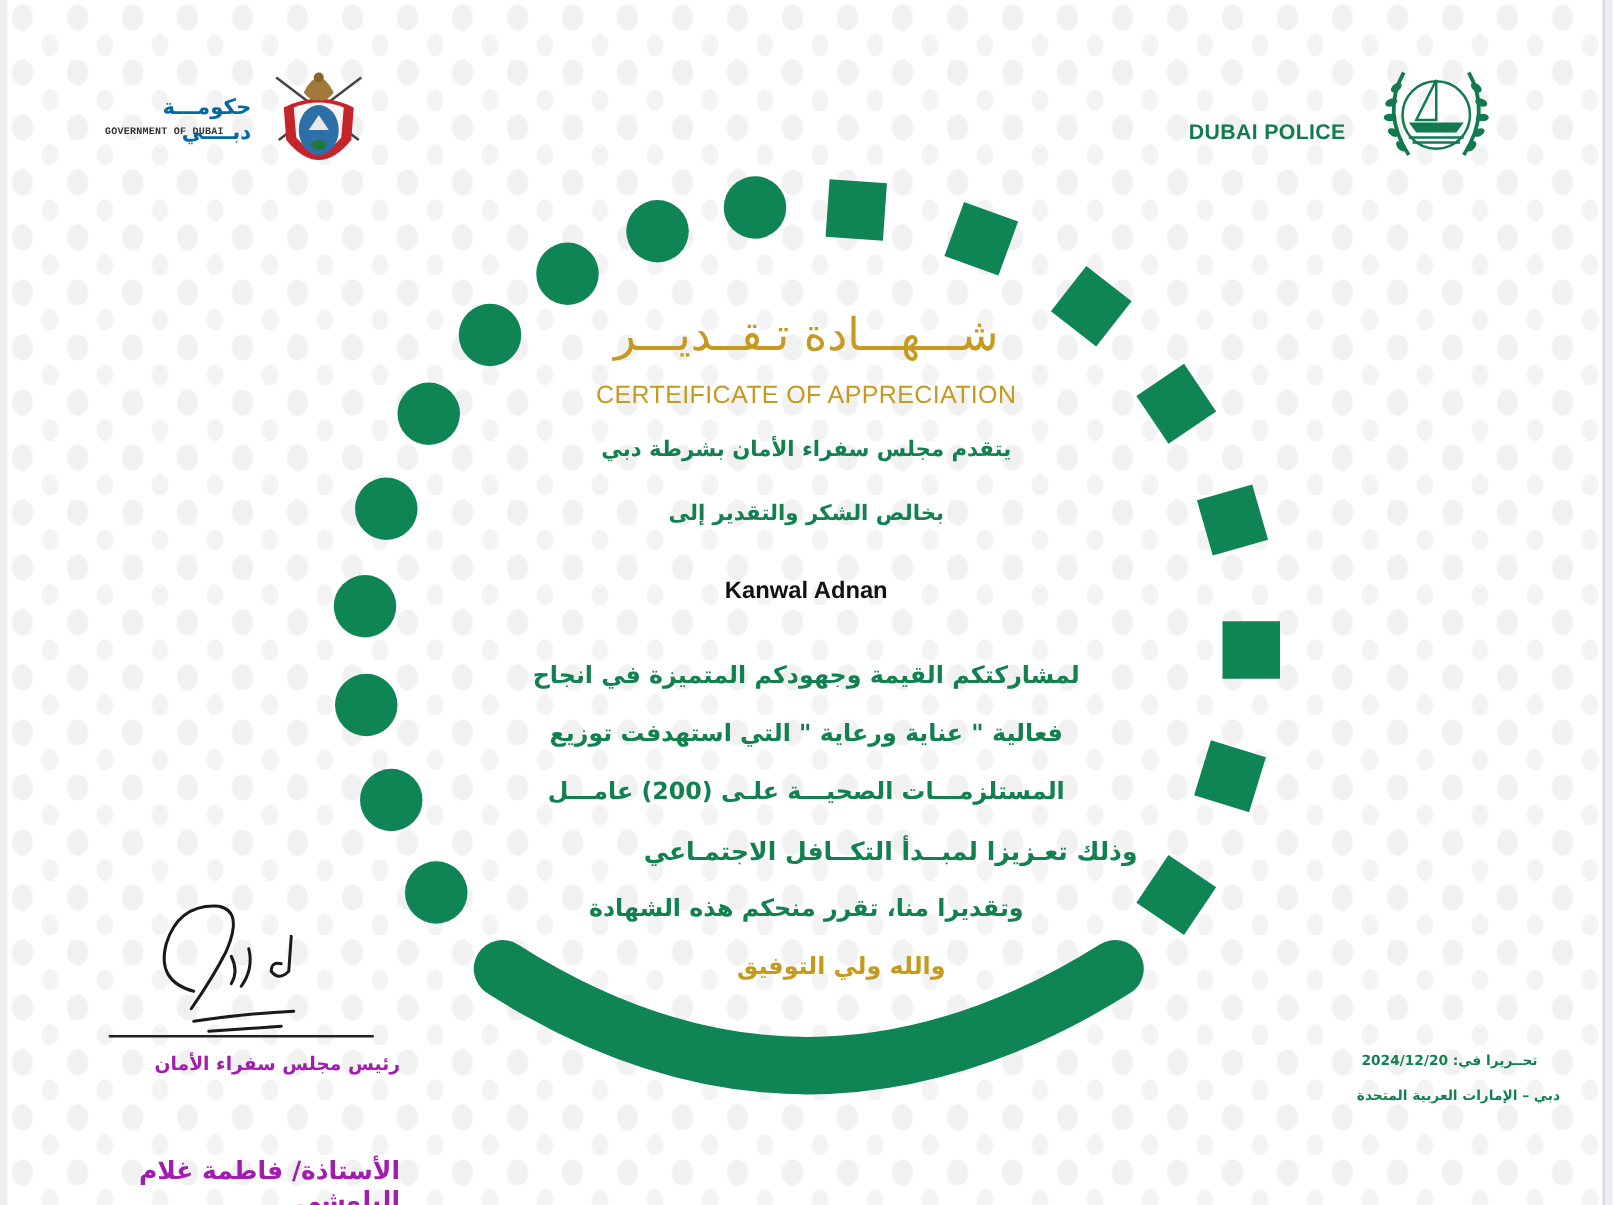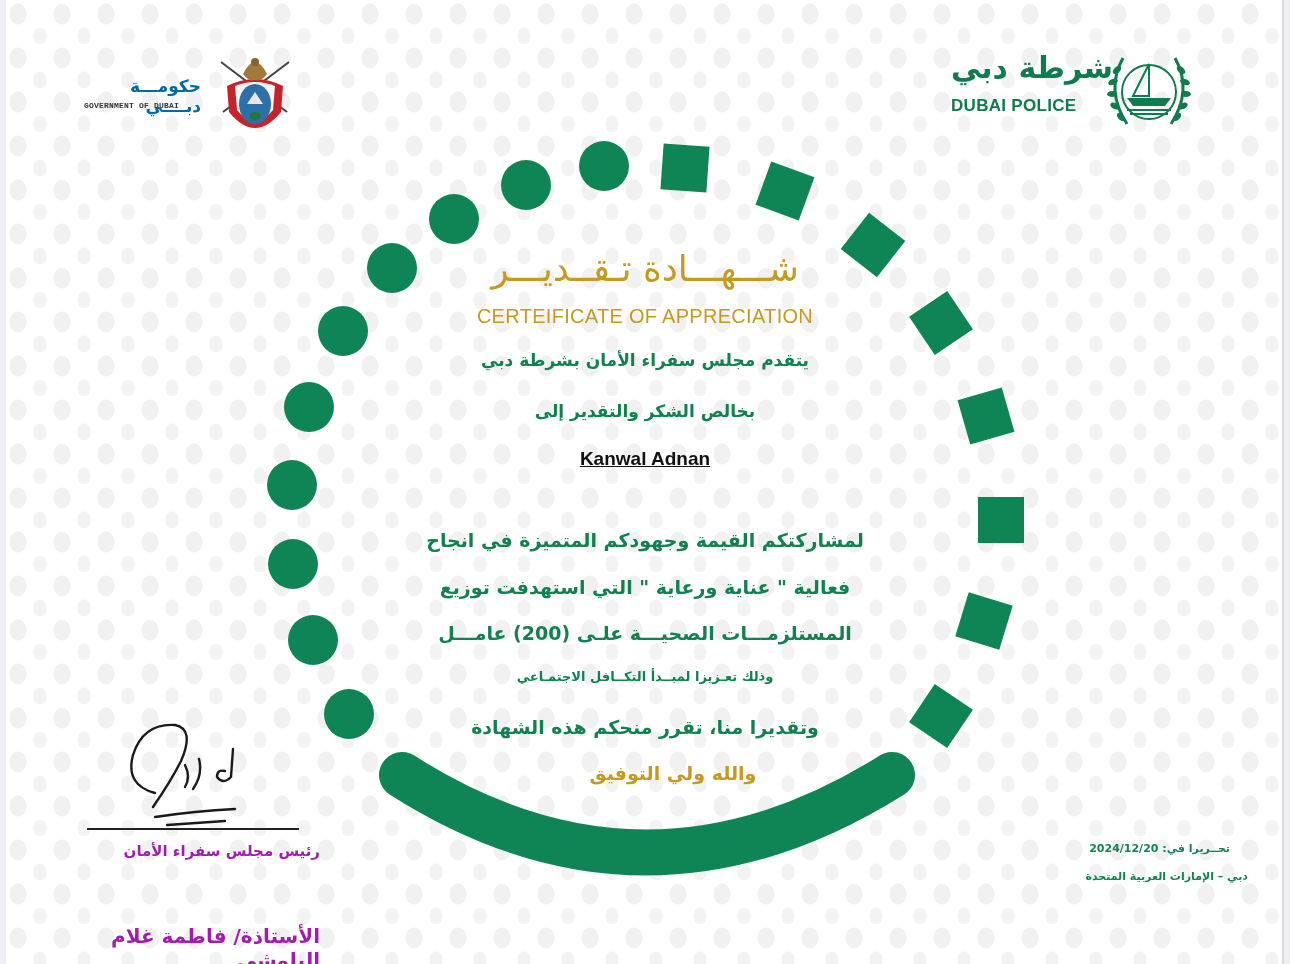--- a/index.html
+++ b/index.html
@@ -77,21 +77,20 @@
     <path d="M20 34 Q40 26 60 34 L58 58 Q40 80 22 58 Z" fill="#f6f6f6"></path>
     <ellipse cx="40" cy="52" rx="16" ry="20" fill="#2d6fa8"></ellipse>
     <path d="M32 52 L40 40 L48 52 Z" fill="#e8e8e8"></path>
     <ellipse cx="40" cy="64" rx="6" ry="4" fill="#1f7a3a"></ellipse>
     <path d="M28 22 Q40 -2 52 22 Q46 30 40 28 Q34 30 28 22 Z" fill="#a07a3a"></path>
     <circle cx="40" cy="10" r="4" fill="#8a6428"></circle>
   </svg>
 </div>
 
 <div class="abs police-logo">
-  <span class="police-ar">شرطة دبي</span>
   <span class="police-en">DUBAI POLICE</span>
   <svg style="position:absolute; left:158px; top:2px;" width="92" height="88" viewBox="0 0 92 88">
     <g fill="none" stroke="#117a4e" stroke-width="3">
       <path d="M20 12 Q2 44 24 78"></path>
       <path d="M72 12 Q90 44 68 78"></path>
     </g>
     <g fill="#117a4e">
       <ellipse cx="14" cy="24" rx="5" ry="3" transform="rotate(-40 14 24)"></ellipse>
       <ellipse cx="10" cy="36" rx="5" ry="3" transform="rotate(-20 10 36)"></ellipse>
       <ellipse cx="9" cy="48" rx="5" ry="3"></ellipse>
@@ -110,26 +109,26 @@
     <line x1="27" y1="68" x2="65" y2="68" stroke="#117a4e" stroke-width="2"></line>
   </svg>
 </div>
 
 <div class="center-text title-ar">شـــهـــادة تـقــديـــر</div>
 <div class="center-text title-en">CERTEIFICATE OF APPRECIATION</div>
 
 <div class="center-text body-line" style="top:350px;">يتقدم مجلس سفراء الأمان بشرطة دبي</div>
 <div class="center-text body-line" style="top:401px;">بخالص الشكر والتقدير إلى</div>
 
-<div class="center-text recipient" style="top:448px;text-decoration:underline;">Kanwal Adnan</div>
+<div class="center-text recipient" style="top:462px;">Kanwal Adnan</div>
 
 <div class="center-text body-line" style="top:529px; font-size:19px;">لمشاركتكم القيمة وجهودكم المتميزة في انجاح</div>
 <div class="center-text body-line" style="top:576px; font-size:19px;">فعالية " عناية ورعاية " التي استهدفت توزيع</div>
 <div class="center-text body-line" style="top:622px; font-size:19px;">المستلزمـــات الصحيـــة علـى (200) عامـــل</div>
-<div class="center-text body-line" style="top:669px; font-size:13px;">وذلك تعـزيزا لمبــدأ التكــافل الاجتمـاعي</div>
+<div class="center-text body-line" style="top:669px; font-size:20px;text-align:right;">وذلك تعـزيزا لمبــدأ التكــافل الاجتمـاعي</div>
 <div class="center-text body-line" style="top:716px; font-size:19px;">وتقديرا منا، تقرر منحكم هذه الشهادة</div>
 
 <div class="center-text closing" style="top:762px;">والله ولي التوفيق</div>
 
 <svg class="abs sig" viewBox="0 0 220 120">
   <g fill="none" stroke="#1a1a1a" stroke-width="2.4" stroke-linecap="round">
     <path d="M70 78 Q40 70 48 40 Q58 8 90 10 Q110 14 96 46 Q86 66 68 92"></path>
     <path d="M100 50 Q106 62 100 72"></path>
     <path d="M114 44 Q118 60 108 74"></path>
     <path d="M140 56 Q132 54 132 62 Q138 70 146 62 L148 34"></path>

